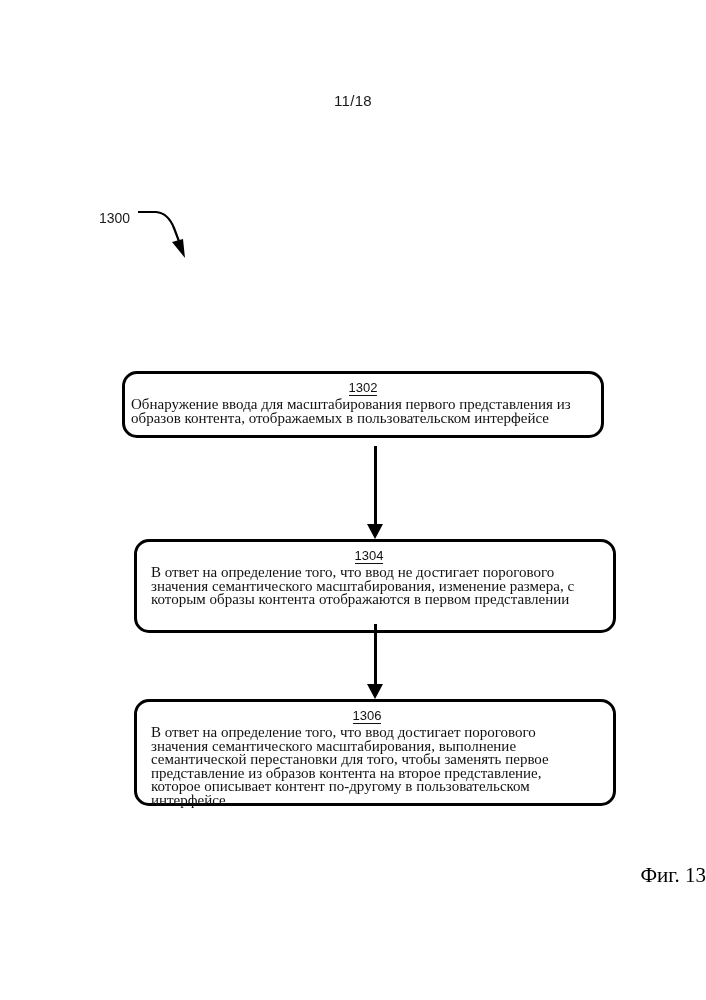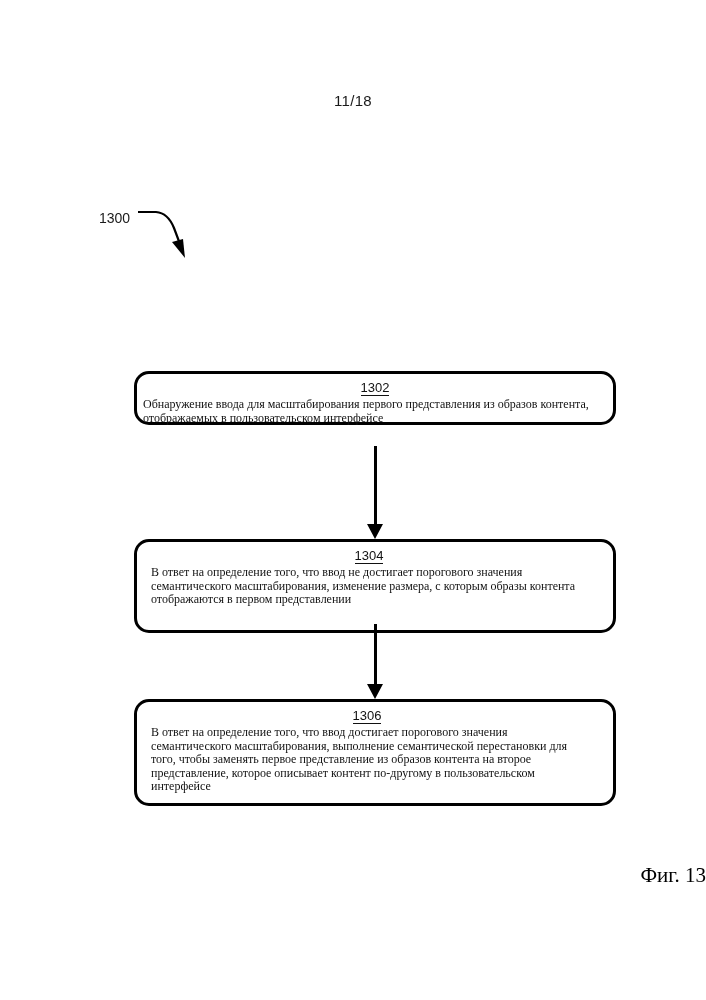--- a/index.html
+++ b/index.html
@@ -57,41 +57,41 @@
     width: 60px;
     height: 60px;
   }
   .step-box {
     position: absolute;
     box-sizing: border-box;
     border: 3px solid #000000;
     border-radius: 15px;
     background: #ffffff;
   }
-  .box-1302 { left: 134px; top: 371px; width: 482px; height: 54px; }
+  .box-1302 { left: 122px; top: 371px; width: 482px; height: 67px; }
   .box-1304 { left: 134px; top: 539px; width: 482px; height: 94px; }
   .box-1306 { left: 134px; top: 699px; width: 482px; height: 107px; }
 
   .box-number {
     display: block;
     text-align: center;
     font-family: "Liberation Sans", sans-serif;
     font-size: 13px;
     color: #111111;
     margin-top: 6px;
     margin-bottom: 3px;
   }
   .box-number span {
     border-bottom: 1.5px solid #111111;
     padding-bottom: 0px;
   }
   .box-text {
     display: block;
     font-family: "Liberation Serif", serif;
-    font-size: 12px;
+    font-size: 15px;
     line-height: 13.5px;
     color: #111111;
     text-align: left;
   }
   .box-1302 .box-text { padding: 0 12px 0 4px; margin-left: 0px; }
   .box-1302 .inner { padding: 0 2px 0 2px; }
   .box-1304 .inner { padding: 0 26px 0 14px; }
   .box-1306 .inner { padding: 0 30px 0 14px; }
 
   .connector {

